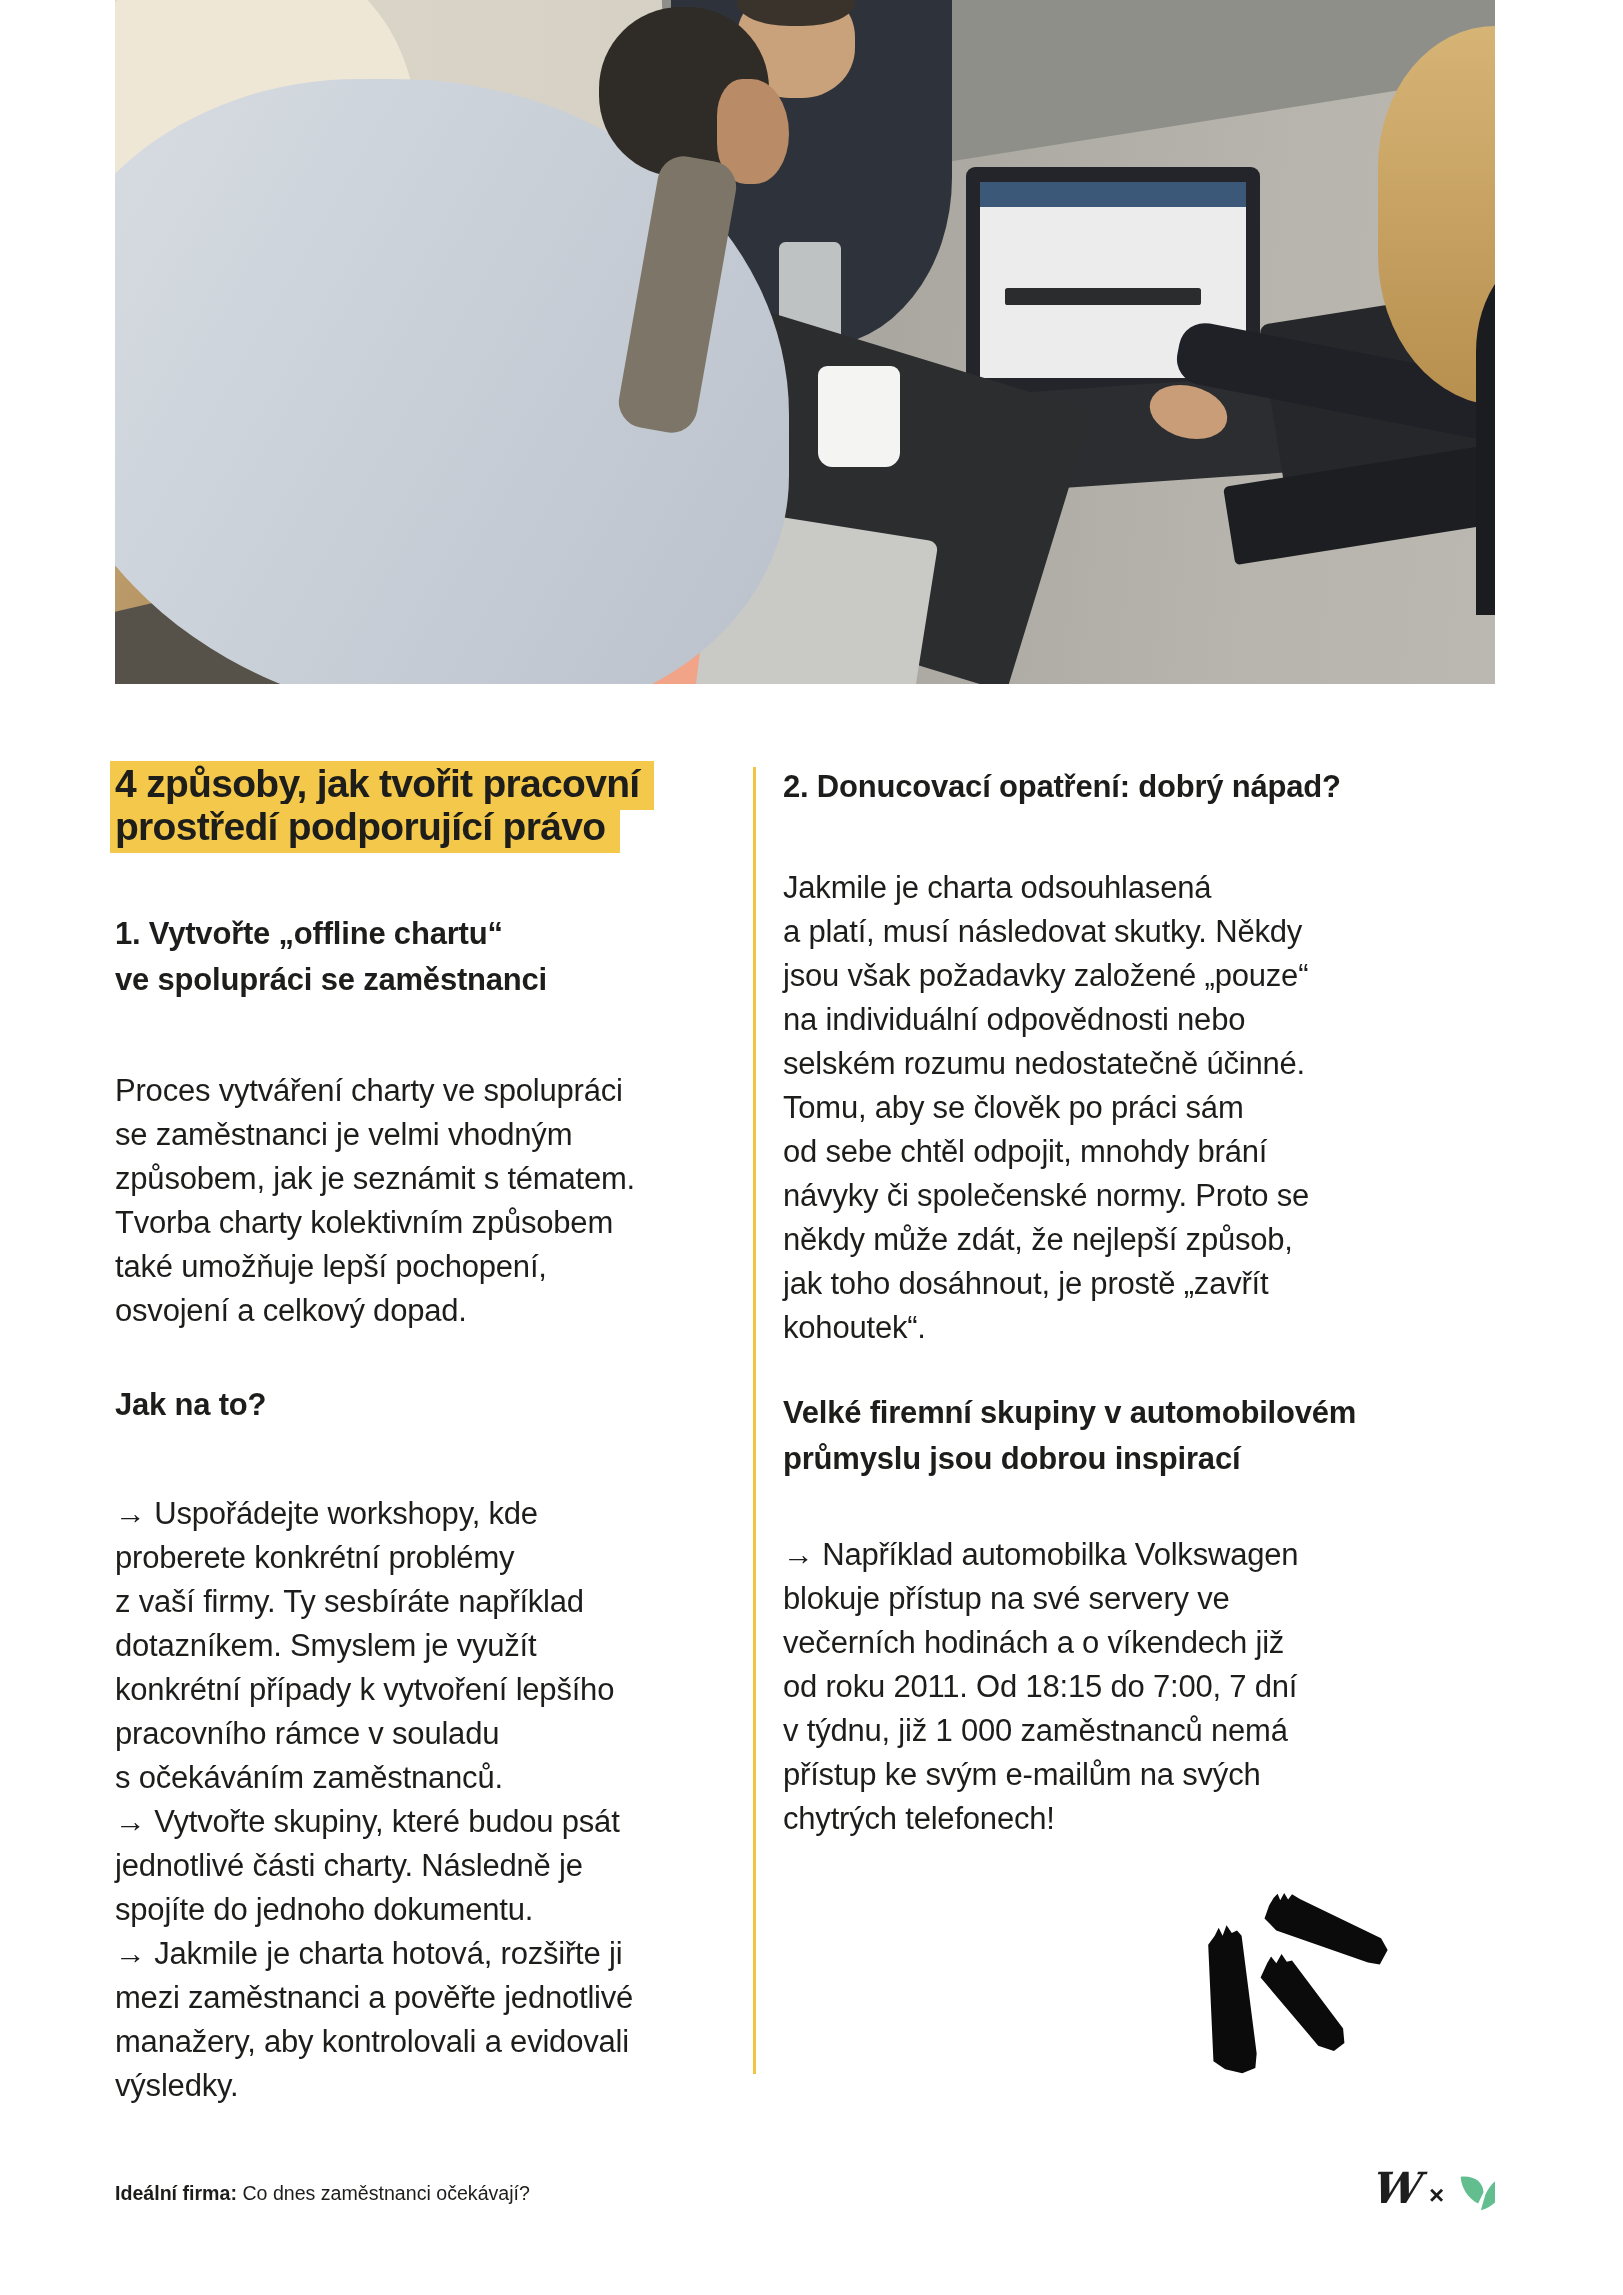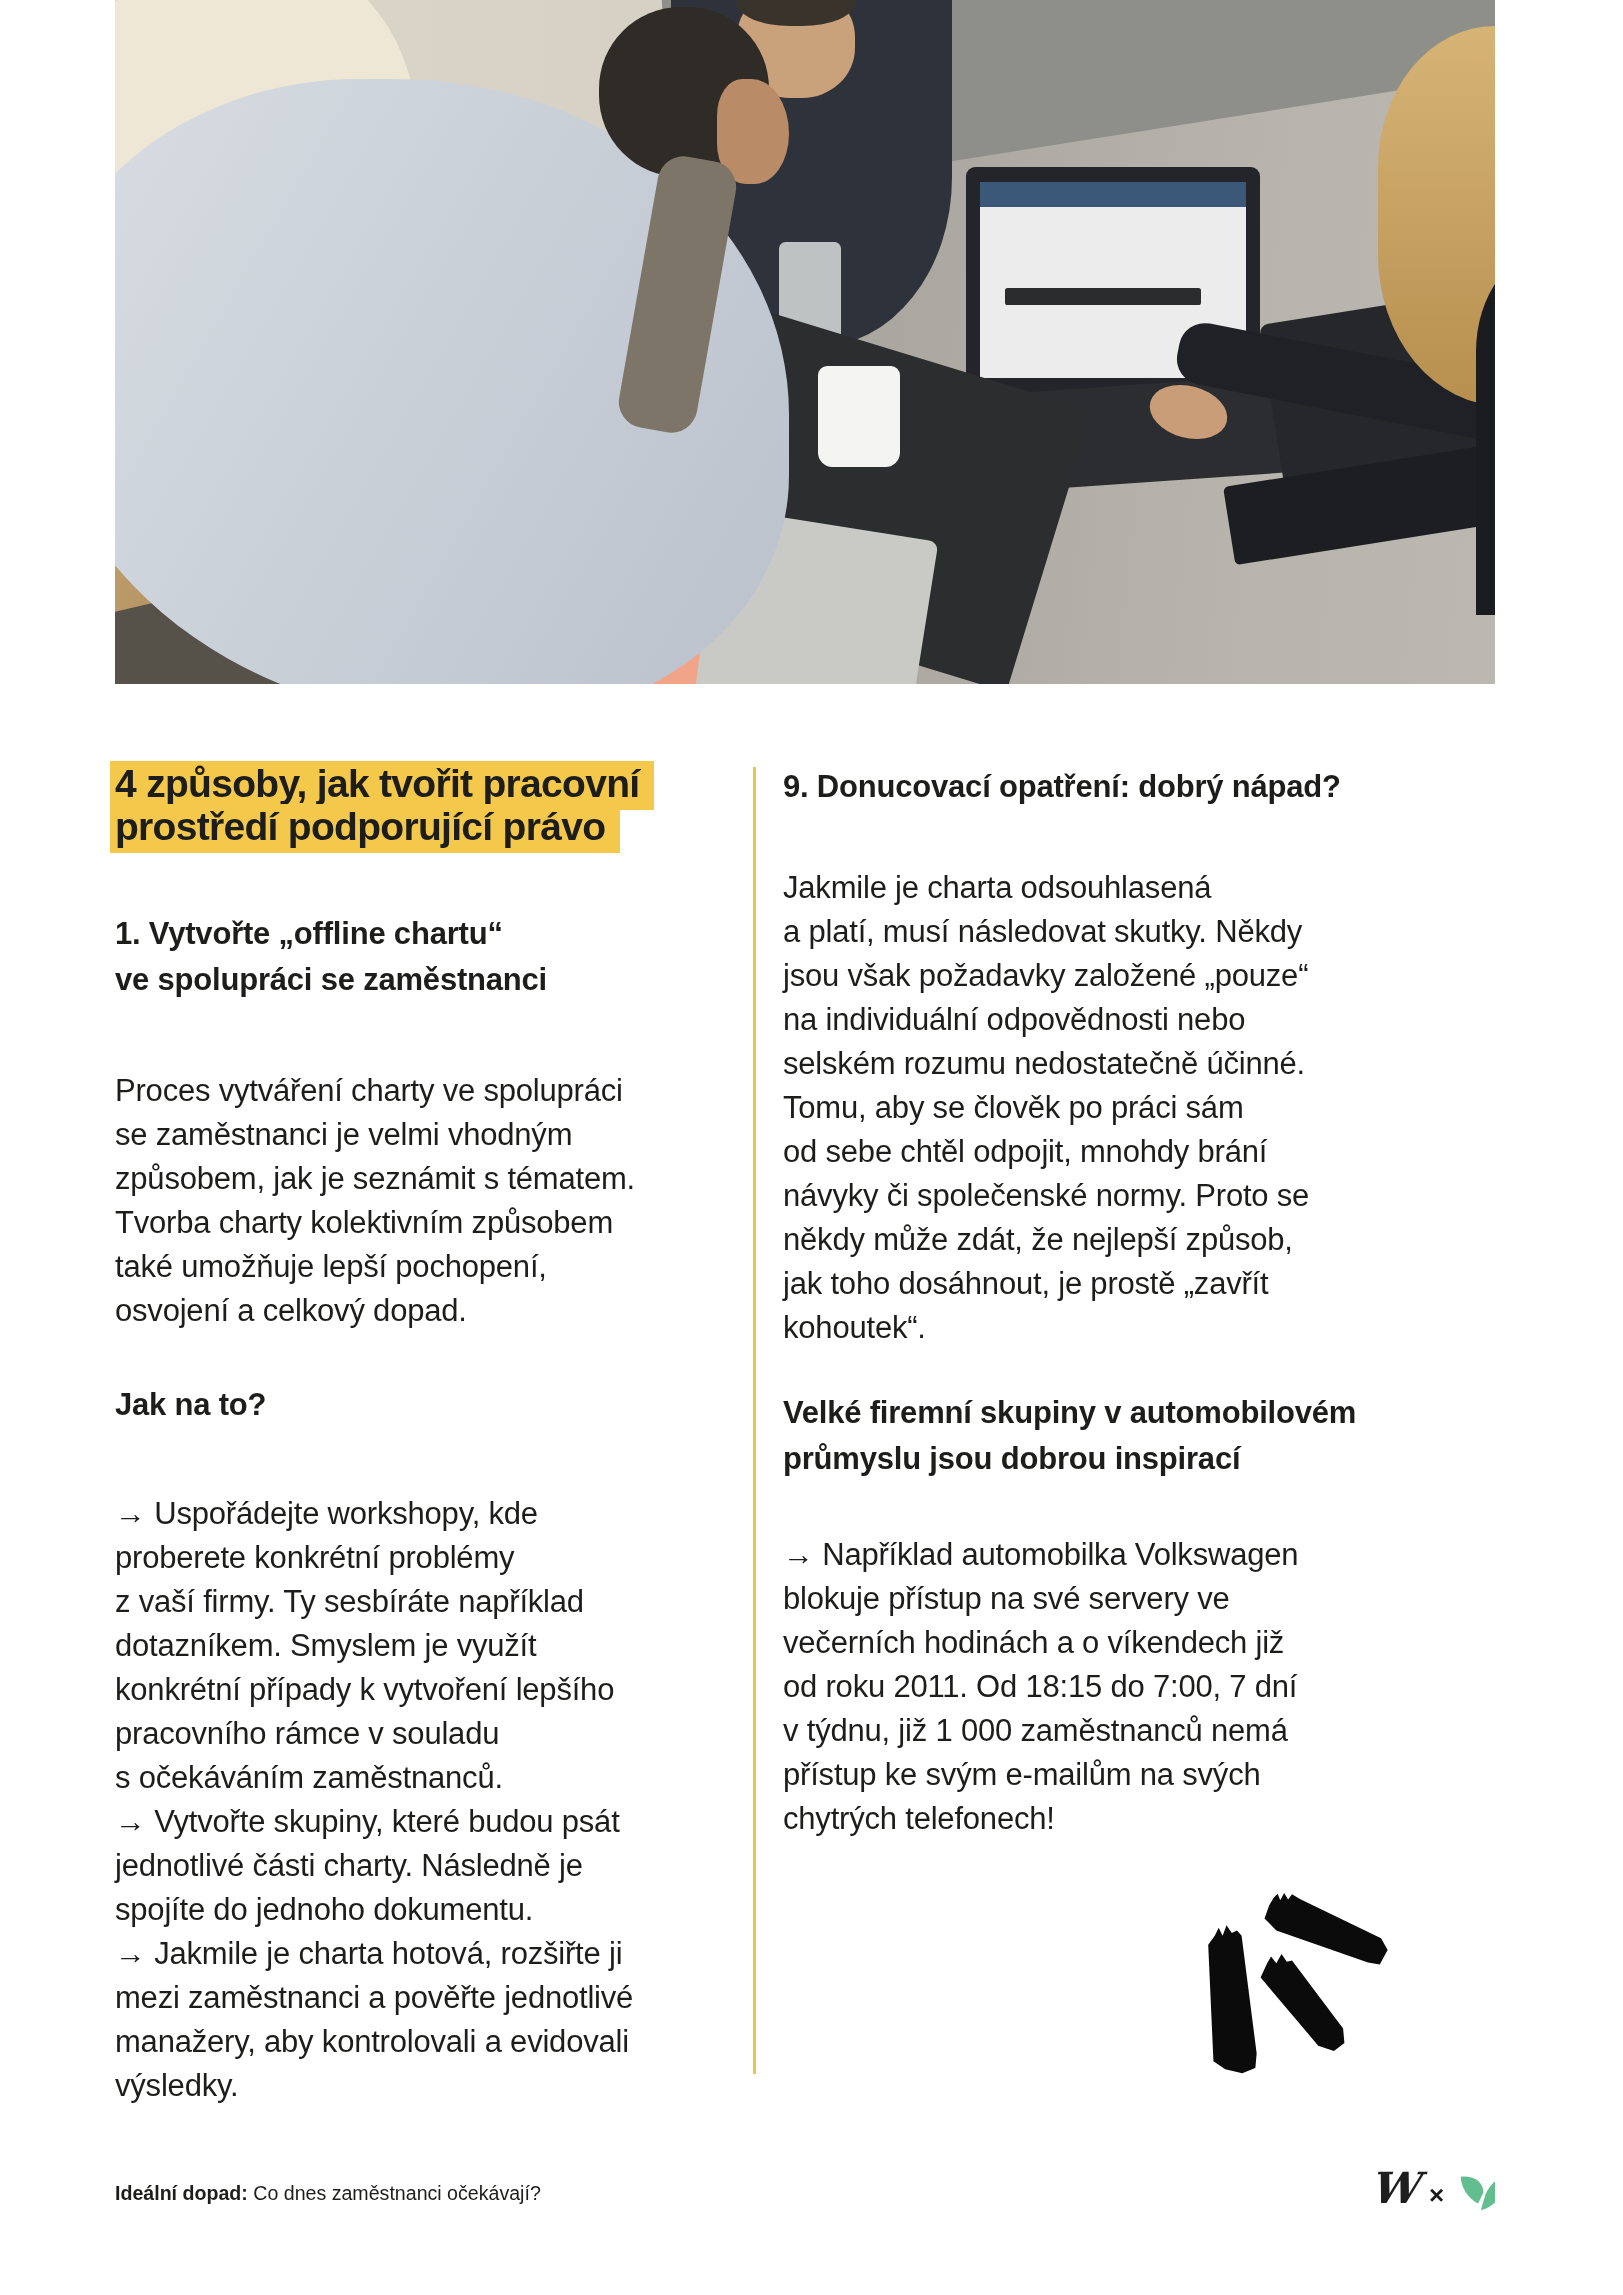--- a/index.html
+++ b/index.html
@@ -136,21 +136,21 @@
 pracovního rámce v souladu
 s očekáváním zaměstnanců.
 → Vytvořte skupiny, které budou psát
 jednotlivé části charty. Následně je
 spojíte do jednoho dokumentu.
 → Jakmile je charta hotová, rozšiřte ji
 mezi zaměstnanci a pověřte jednotlivé
 manažery, aby kontrolovali a evidovali
 výsledky.</div>
 
-  <div class="col-right subhead" style="top:764px;">9. Donucovací opatření: dobrý nápad?</div>
+  <div class="col-right subhead" style="top:764px;">2. Donucovací opatření: dobrý nápad?</div>
 
   <div class="col-right body-text" style="top:858px;margin-top:8px;">Jakmile je charta odsouhlasená
 a platí, musí následovat skutky. Někdy
 jsou však požadavky založené „pouze“
 na individuální odpovědnosti nebo
 selském rozumu nedostatečně účinné.
 Tomu, aby se člověk po práci sám
 od sebe chtěl odpojit, mnohdy brání
 návyky či společenské normy. Proto se
 někdy může zdát, že nejlepší způsob,
@@ -168,21 +168,21 @@
 přístup ke svým e-mailům na svých
 chytrých telefonech!</div>
 
   <svg class="brush" width="249" height="203" viewBox="0 0 380 310">
     <path fill="#0b0b0b" d="M132,62 L139,42 L146,30 L152,24 L156,34 L162,23 L168,33 L174,25 L186,32 L310,92 L320,110 L308,132 L290,129 L150,80 Z"></path>
     <path fill="#0b0b0b" d="M46,102 L56,88 L62,76 L68,88 L74,72 L82,84 L90,80 L97,88 L120,268 L118,290 L98,298 L72,292 L54,280 Z"></path>
     <path fill="#0b0b0b" d="M126,152 L136,130 L142,120 L150,130 L158,116 L166,128 L174,126 L252,230 L254,252 L238,264 L214,256 Z"></path>
   </svg>
 
   <div class="footer-text">
-    <b>Ideální dopad:</b><span> Co dnes zaměstnanci očekávají?</span>
+    <b>Ideální firma:</b><span> Co dnes zaměstnanci očekávají?</span>
   </div>
 
   <div class="logos">
     <span class="logo-w">W</span>
     <span class="logo-x">×</span>
     <svg class="logo-v" width="47" height="35" viewBox="0 0 70 52">
       <path fill="#62BE8F" d="M1,1 C22,-1 34,9 35,24 L27,41 C12,33 2,18 1,1 Z"></path>
       <path fill="#62BE8F" d="M69,0 C69,24 54,45 31,51 L38,27 C46,11 56,2 69,0 Z"></path>
     </svg>
   </div>

